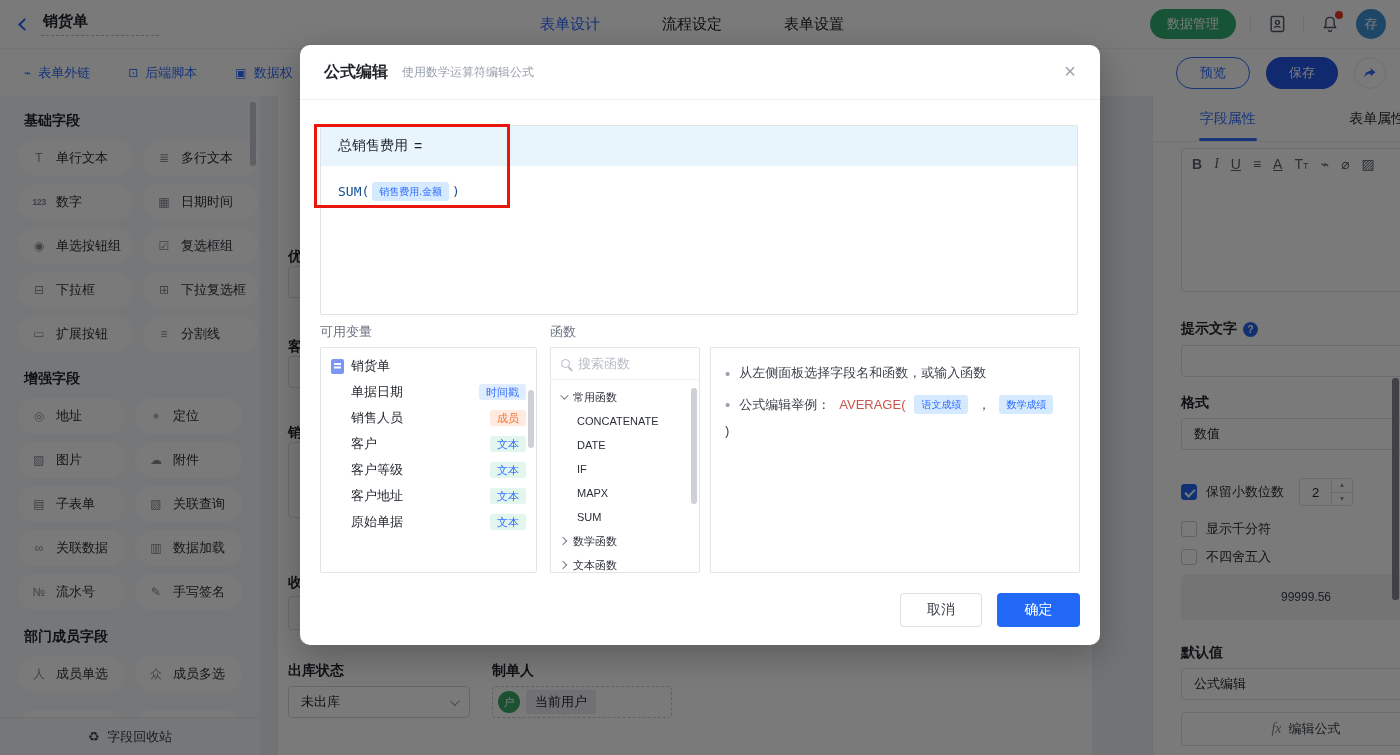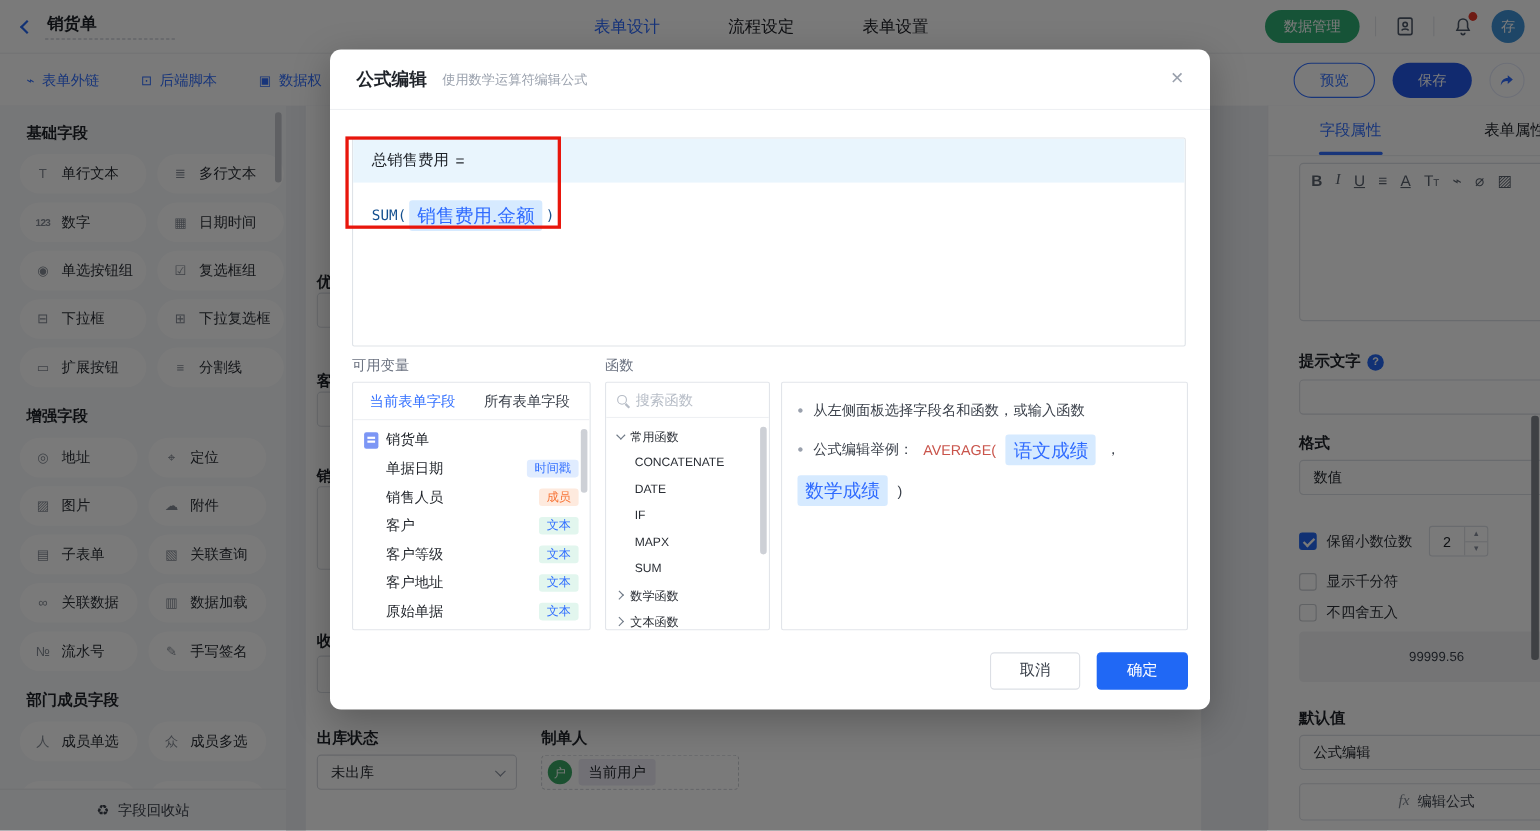--- a/index.html
+++ b/index.html
@@ -95,21 +95,21 @@
   .overlay { position:absolute; inset:0; background:rgba(0,0,0,0.52); z-index:40; }
   .modal { position:absolute; left:300px; top:45px; width:800px; height:600px; background:#fff; border-radius:10px; box-shadow:0 10px 34px rgba(0,0,0,0.25); z-index:50; }
   .modal-header { height:55px; border-bottom:1px solid #eef0f3; display:flex; align-items:center; gap:14px; padding:0 24px; }
   .modal-title { font-size:16px; font-weight:bold; }
   .modal-sub { font-size:12px; color:#9aa1ad; }
   .modal-close { position:absolute; right:24px; top:16px; font-size:20px; color:#9aa1ad; line-height:1; cursor:default; }
   .formula-box { position:absolute; left:20px; top:80px; width:758px; height:190px; border:1px solid #dfe3e8; border-radius:2px; overflow:hidden; }
   .formula-head { height:40px; background:#e9f5fd; display:flex; align-items:center; gap:6px; padding:0 17px; font-size:14px; color:#1f2329; }
   .formula-body { display:flex; align-items:center; gap:3px; padding:16px 17px; }
   .mono { font-family:"DejaVu Sans Mono", monospace; font-size:13px; color:#15508f; }
-  .token { background:#d6eaff; color:#2f6bff; border-radius:3px; padding:2.5px 7px; font-size:17px; }
+  .token { background:#d6eaff; color:#2f6bff; border-radius:3px; padding:2.5px 7px; font-size:10px; }
   .annotation { position:absolute; left:14px; top:79px; width:196px; height:84px; border:3px solid #e8160c; z-index:9; pointer-events:none; }
   .panel-label { position:absolute; top:278px; font-size:13px; color:#6b7280; }
   .vars-panel { position:absolute; left:20px; top:302px; width:217px; height:226px; border:1px solid #e2e5ea; border-radius:2px; overflow:hidden; }
   .vars-tabs { height:34px; display:flex; align-items:center; gap:26px; padding:0 15px; border-bottom:1px solid #eef0f3; font-size:13px; }
   .vars-tab { color:#3b414b; cursor:default; }
   .vars-tab.active { color:#3370ff; }
   .vars-body { position:relative; padding-top:5px; }
   .tree-root { display:flex; align-items:center; gap:7px; height:26px; padding:0 10px; font-size:13px; }
   .doc-ico { width:13px; height:15px; background:#7c96f5; border-radius:2px; position:relative; flex:none; }
   .doc-ico::after { content:""; position:absolute; left:3px; top:4.5px; width:7px; height:1.5px; background:#fff; box-shadow:0 3.5px 0 #fff; }
@@ -413,24 +413,20 @@
       <span class="token" data-name="formula-field-token">销售费用.金额</span>
       <span class="mono" data-name="formula-close-paren">)</span>
     </div>
   </div>
   <div class="annotation" data-name="annotation-highlight-box"></div>
 
   <div class="panel-label" style="left:20px;" data-name="variables-label">可用变量</div>
   <div class="panel-label" style="left:250px;" data-name="functions-label">函数</div>
 
   <div class="vars-panel" data-name="variables-panel">
-    <div class="vars-tabs" data-name="variables-tabs">
-      <span class="vars-tab active" data-name="tab-current-form-fields">当前表单字段</span>
-      <span class="vars-tab" data-name="tab-all-form-fields">所有表单字段</span>
-    </div>
     <div class="vars-body" data-name="variables-list">
       <div class="tree-root" data-name="variables-tree-root">
         <span class="doc-ico" data-name="document-icon"></span>
         <span data-name="tree-root-label">销货单</span>
       </div>
     <div class="var-row" data-name="variable-row">
           <span class="var-name" data-name="variable-name">单据日期</span>
           <span class="badge time" data-name="variable-type-badge">时间戳</span>
         </div>
         <div class="var-row" data-name="variable-row">

